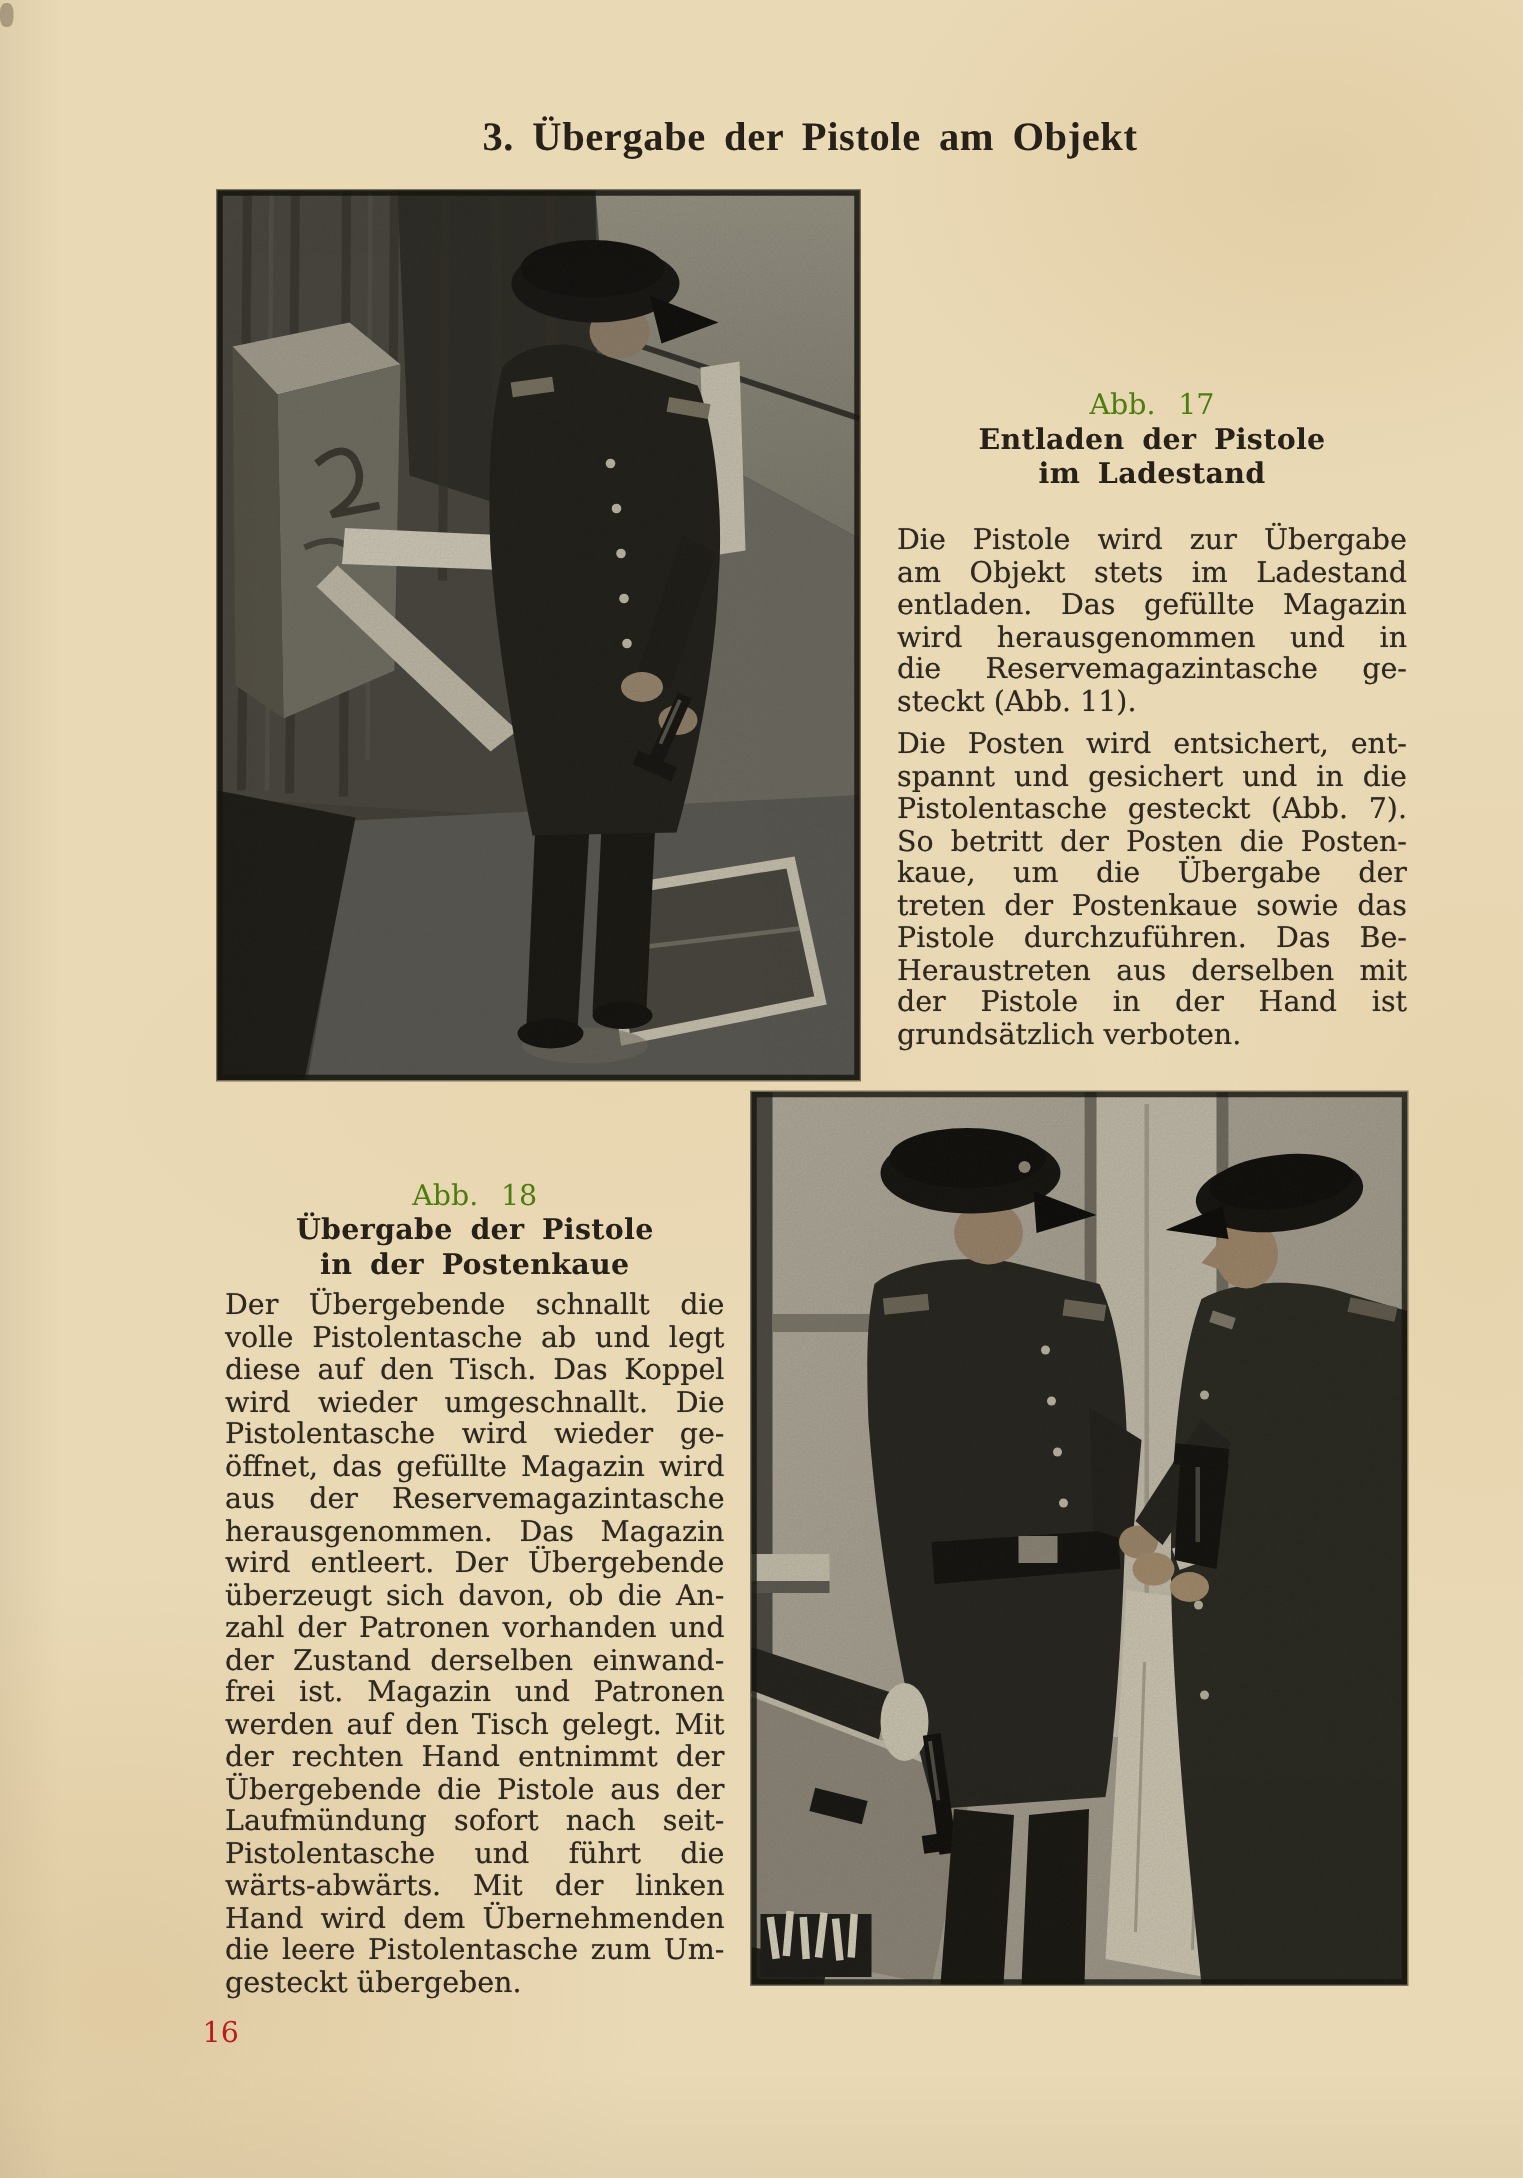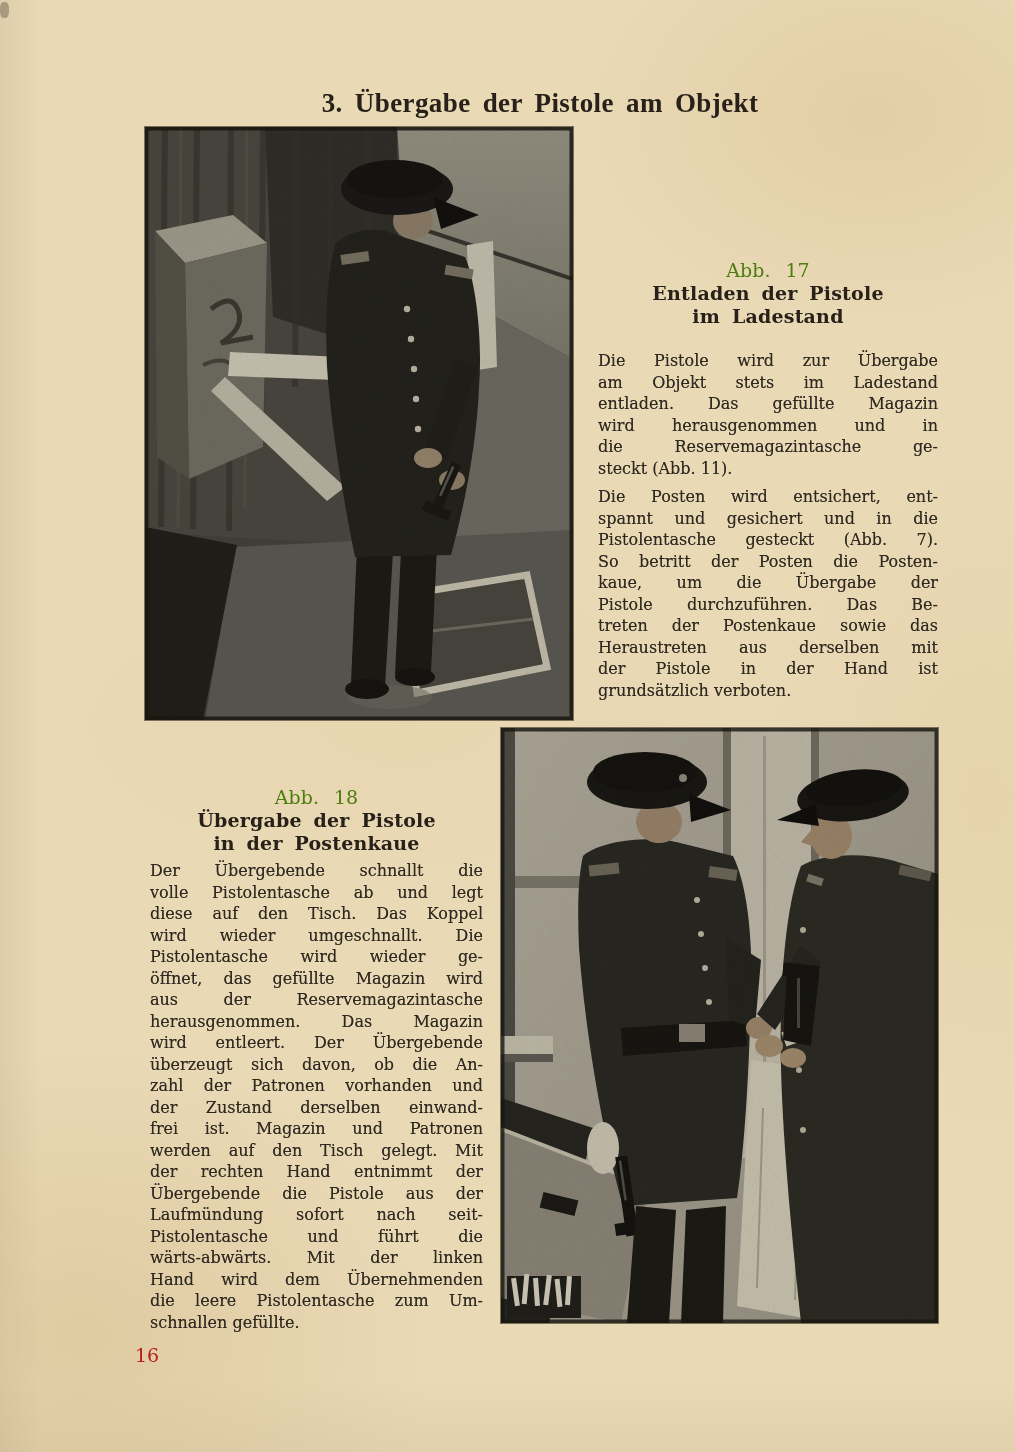--- a/index.html
+++ b/index.html
@@ -11,36 +11,36 @@
       radial-gradient(ellipse 420px 300px at 86% 8%, rgba(214,186,138,0.35), transparent 70%),
       radial-gradient(ellipse 500px 420px at 8% 92%, rgba(206,176,126,0.35), transparent 70%),
       radial-gradient(ellipse 320px 520px at 97% 55%, rgba(222,198,152,0.30), transparent 70%),
       radial-gradient(ellipse 600px 260px at 40% 50%, rgba(228,206,162,0.25), transparent 70%),
       linear-gradient(90deg, rgba(120,100,70,0.10), rgba(120,100,70,0) 4%),
       linear-gradient(0deg, rgba(120,100,70,0.08), rgba(120,100,70,0) 5%),
       #e9d9b5;
   }
   .abs { position:absolute; }
   .page-title {
-    left:95px; top:88px; width:890px; text-align:center;
+    left:95px; top:76px; width:890px; text-align:center;
     font-family:"Liberation Serif","DejaVu Serif",serif;
     font-weight:bold; font-size:27px; letter-spacing:0.4px; word-spacing:5px;
     color:#272119;
   }
   .column { position:absolute; }
   .col-right { left:598px; top:258px; width:340px; }
   .col-left  { left:150px; top:785px; width:333px; }
   .fig-label {
     text-align:center; font-size:19px; line-height:24px; word-spacing:9px; color:#4d7c0f;
   }
   .fig-caption {
     text-align:center; font-weight:bold; font-size:19px; line-height:23px;
     word-spacing:5px; letter-spacing:0.2px; color:#272119;
   }
-  .para { font-size:16px; line-height:21.5px; text-shadow:0 0 0.5px rgba(46,40,33,0.55); }
+  .para { font-size:19px; line-height:21.5px; text-shadow:0 0 0.5px rgba(46,40,33,0.55); }
   .para .tline { text-align:justify; text-align-last:justify; }
   .para .tline:last-child { text-align-last:left; }
   #fig17-para1 { margin-top:22px; }
   #fig17-para2 { margin-top:7px; }
   #fig18-para1 { margin-top:5px; }
   .photo { position:absolute; box-shadow:0 0 0 1px rgba(30,26,18,0.55); background:#34322c; }
   .photo svg { display:block; }
   .page-number { left:135px; top:1344px; font-size:19px; color:#b91c1c; }
   .smudge {
     left:0; top:2px; width:9px; height:16px; border-radius:40%;
@@ -150,22 +150,22 @@
       <div class="tline">wird herausgenommen und in</div>
       <div class="tline">die Reservemagazintasche ge-</div>
       <div class="tline">steckt (Abb. 11).</div>
     </div>
   <div class="para" id="fig17-para2">
       <div class="tline">Die Posten wird entsichert, ent-</div>
       <div class="tline">spannt und gesichert und in die</div>
       <div class="tline">Pistolentasche gesteckt (Abb. 7).</div>
       <div class="tline">So betritt der Posten die Posten-</div>
       <div class="tline">kaue, um die Übergabe der</div>
+      <div class="tline">treten der Postenkaue sowie das</div>
       <div class="tline">Pistole durchzuführen. Das Be-</div>
-      <div class="tline">treten der Postenkaue sowie das</div>
       <div class="tline">Heraustreten aus derselben mit</div>
       <div class="tline">der Pistole in der Hand ist</div>
       <div class="tline">grundsätzlich verboten.</div>
     </div>
 </div>
 
 <div class="column col-left">
   <div class="fig-label">Abb. 18</div>
   <div class="fig-caption">Übergabe der Pistole</div>
   <div class="fig-caption">in der Postenkaue</div>
@@ -184,21 +184,21 @@
       <div class="tline">der Zustand derselben einwand-</div>
       <div class="tline">frei ist. Magazin und Patronen</div>
       <div class="tline">werden auf den Tisch gelegt. Mit</div>
       <div class="tline">der rechten Hand entnimmt der</div>
       <div class="tline">Übergebende die Pistole aus der</div>
       <div class="tline">Laufmündung sofort nach seit-</div>
       <div class="tline">Pistolentasche und führt die</div>
       <div class="tline">wärts-abwärts. Mit der linken</div>
       <div class="tline">Hand wird dem Übernehmenden</div>
       <div class="tline">die leere Pistolentasche zum Um-</div>
-      <div class="tline">schnallen gefüllte.</div>
+      <div class="tline">gesteckt übergeben.</div>
     </div>
 </div>
 
 <div class="photo" style="left:501px; top:728px; width:437px; height:595px;">
   <svg width="437" height="595" viewBox="0 0 437 595">
     <defs>
       <linearGradient id="p2wall" x1="0" y1="0" x2="1" y2="1">
         <stop offset="0" stop-color="#b2ab9c"></stop>
           <stop offset="1" stop-color="#989284"></stop>
       </linearGradient>

